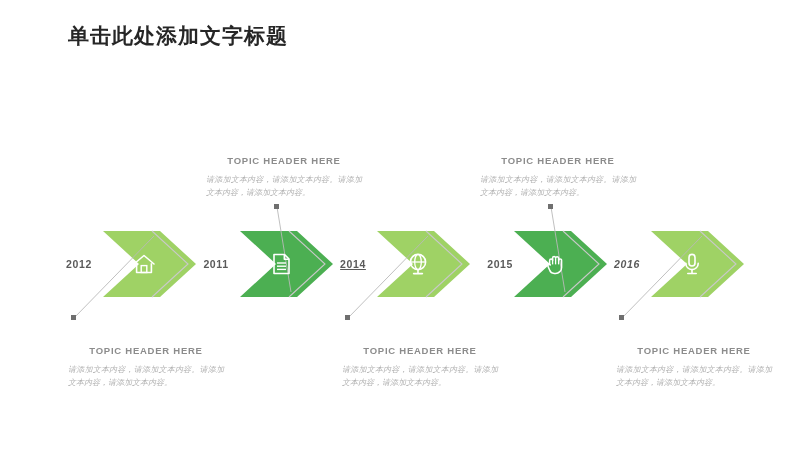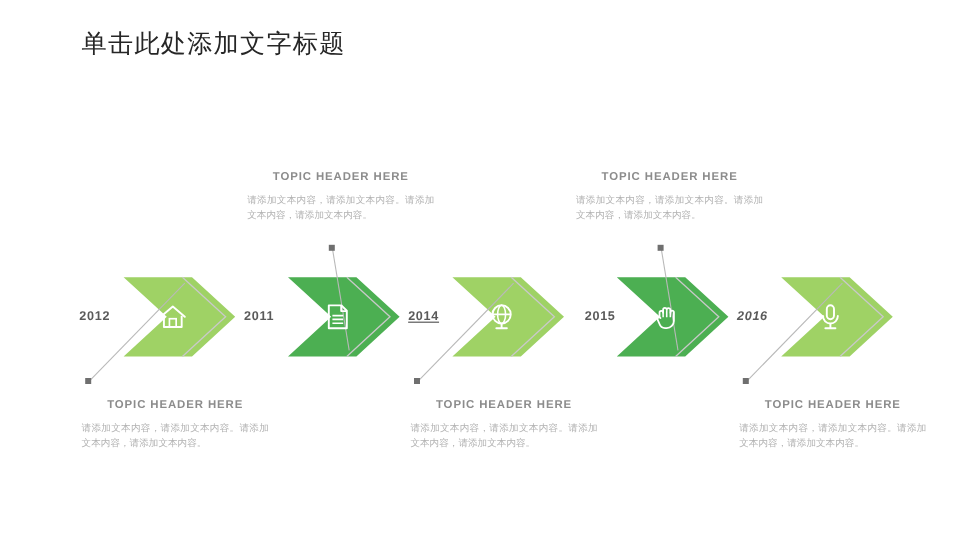--- a/index.html
+++ b/index.html
@@ -17,21 +17,21 @@
 
   
   #slide-title {
     position: absolute;
     left: 68px;
     top: 22px;
     font-size: 21px;
     color: #262626;
     letter-spacing: 1px;
     white-space: nowrap;
-    font-weight: 400;
+    font-weight: 700;
   }
 
   
   #timeline-stage {
     position: absolute;
     left: 0;
     top: 0;
     width: 800px;
     height: 450px;
   }
@@ -72,30 +72,31 @@
   .text-block {
     position: absolute;
     width: 156px;
   }
   .block-header {
     font-size: 9.5px;
     font-weight: bold;
     color: #8c8c8c;
     letter-spacing: 0.75px;
     text-align: center;
-    margin: 4px 0 7px 0;
+    margin: 17px 0 7px 0;
     white-space: nowrap;
   }
   .block-body {
     font-size: 8px;
     line-height: 1.65;
     color: #b2b2b2;
     text-align: justify;
     margin: 0;
     font-family: "DejaVu Sans", "Liberation Sans", sans-serif;
+    font-style: italic;
   }
 </style>
 </head>
 <body>
 
 <div id="slide-title">单击此处添加文字标题</div>
 
 <div id="timeline-stage">
 
   <svg class="stage-svg" viewBox="0 0 800 450">

